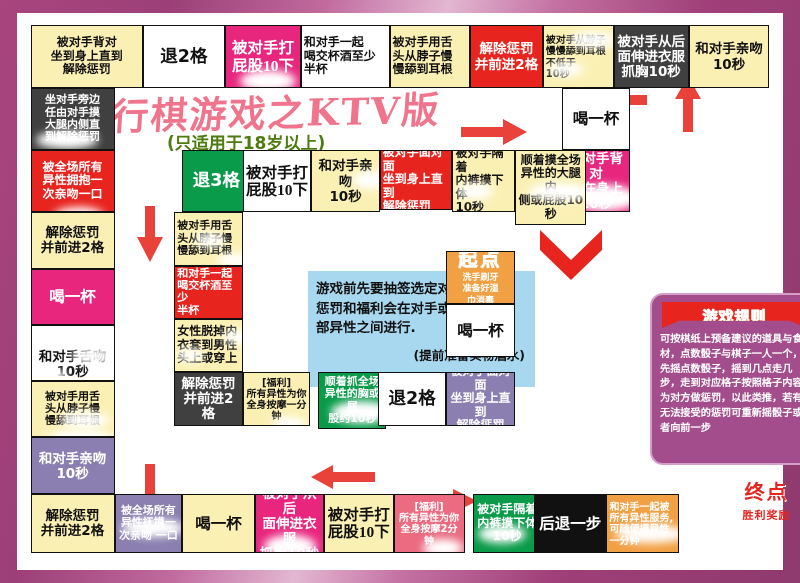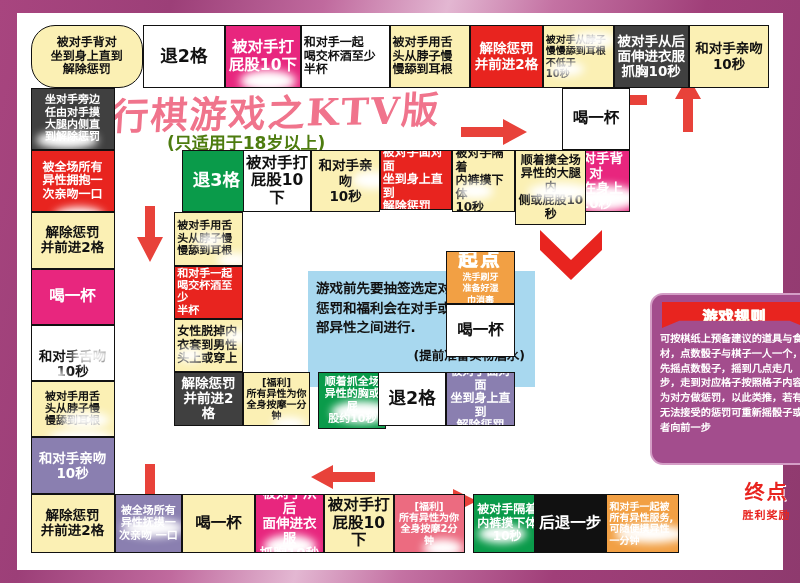--- a/index.html
+++ b/index.html
@@ -28,21 +28,21 @@
     position:absolute;box-sizing:border-box;border:1.6px solid #111;
     display:flex;align-items:center;justify-content:center;
     text-align:center;overflow:hidden;line-height:1.12;
     font-weight:bold;padding:1px 2px;
   }
   .cell .txt{display:block;width:100%;white-space:pre-line;}
   .fs10{font-size:10px;}
   .fs11{font-size:11px;}
   .fs12{font-size:12px;}
   .fs13{font-size:13.5px;}
-  .fs15{font-size:15.5px;}
+  .fs15{font-size:15.5px;font-family:Liberation Serif, serif;}
   .fs17{font-size:17.5px;}
   .alignL{justify-content:flex-start;text-align:left;}
   
   .c-cream{background:#fbf0b4;color:#111;}
   .c-white{background:#ffffff;color:#111;}
   .c-pink {background:#e8267e;color:#ffffff;}
   .c-blue {background:#404040;color:#ffffff;}
   .c-red  {background:#e8241f;color:#ffffff;}
   .c-green{background:#0a9b4a;color:#ffffff;margin-left:8px;}
   .c-purple{background:#8a7fb0;color:#ffffff;}
@@ -147,21 +147,21 @@
       <svg class="arrow" style="left:108px;top:440px;" width="34" height="62" viewBox="0 0 34 62">
         <path d="M17 59 L30 34 L22 34 L22 3 L12 3 L12 34 L4 34 Z" fill="#e8423a"></path>
       </svg>
       <svg class="arrow" style="left:282px;top:440px;" width="72" height="32" viewBox="0 0 72 32">
         <path d="M4 16 L26 4 L26 11 L68 11 L68 21 L26 21 L26 28 Z" fill="#e8423a"></path>
       </svg>
       <svg class="arrow" style="left:380px;top:464px;" width="76" height="32" viewBox="0 0 76 32">
         <path d="M72 16 L48 4 L48 11 L6 11 L6 21 L48 21 L48 28 Z" fill="#e8423a"></path>
       </svg>
 
-      <div class="cell c-cream  fs12" style="left: 5.64516px; top: 4.44658px; width: 112.097px; height: 62.2521px; border-radius: 24px;">
+      <div class="cell c-cream  fs12" style="left: 5.64516px; top: 4.44658px; width: 112.097px; height: 62.2521px;">
           <span class="txt blurtxt">被对手背对
 坐到身上直到
 解除惩罚</span>
         </div>
       <div class="cell c-white  fs17" style="left: 117.742px; top: 4.44658px; width: 82.2581px; height: 62.2521px;">
           <span class="txt">退2格</span>
         </div>
       <div class="cell c-pink   fs15" style="left: 200px; top: 4.44658px; width: 75.8065px; height: 62.2521px;">
           <span class="txt blurtxt">被对手打
 屁股10下</span>

